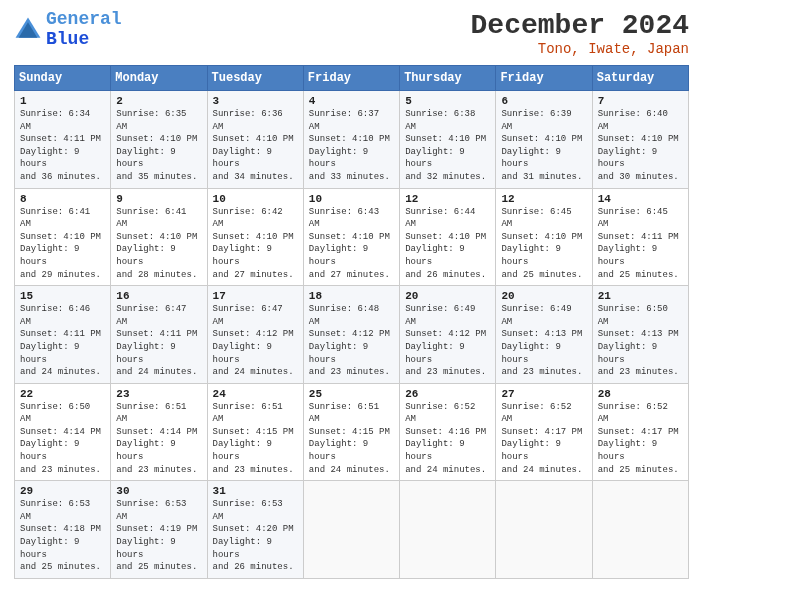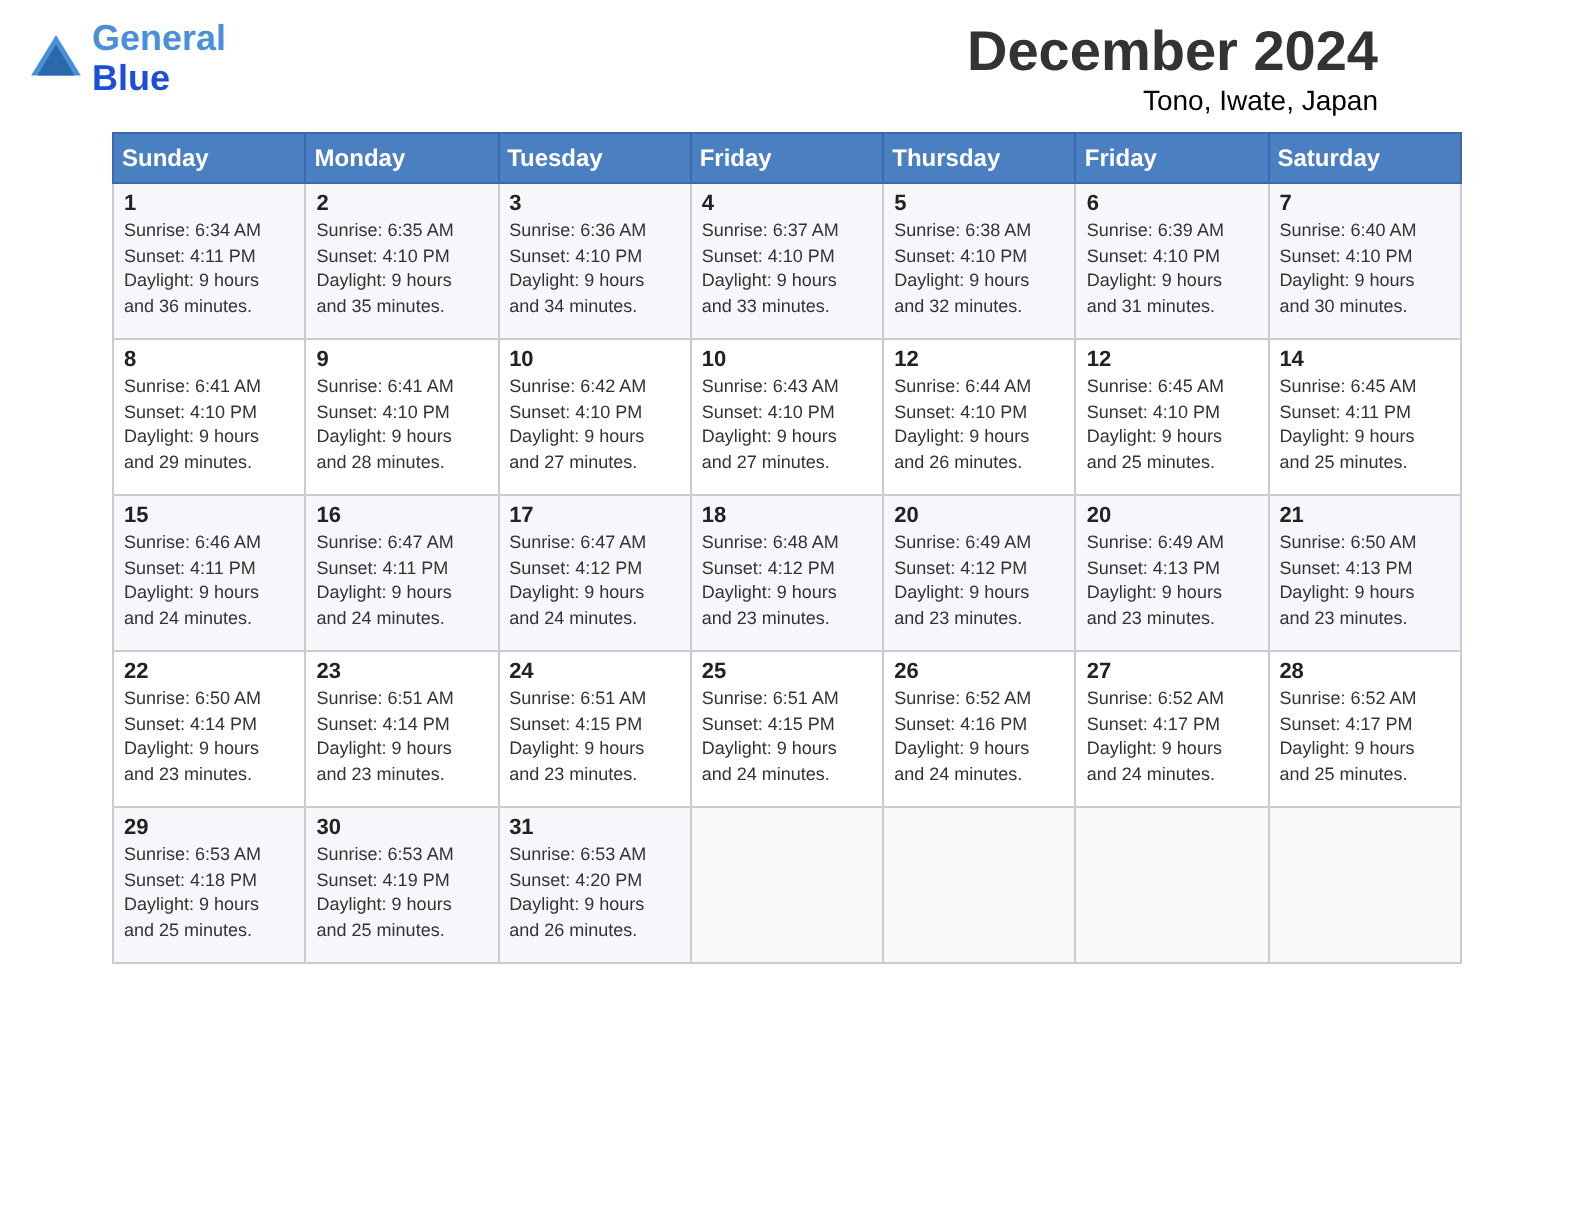--- a/index.html
+++ b/index.html
@@ -6,20 +6,21 @@
     body {
       font-family: Arial, sans-serif;
       background: #fff;
       width: 792px;
       height: 612px;
       overflow: hidden;
     }
     .container {
       width: 703px;
       padding: 10px 14px 10px 14px;
+      font-family: Liberation Mono, monospace;
     }
     .header {
       display: flex;
       justify-content: space-between;
       align-items: flex-start;
       margin-bottom: 8px;
     }
     .logo {
       display: flex;
       align-items: center;
@@ -42,27 +43,26 @@
       text-align: right;
     }
     .month-title {
       font-size: 28px;
       font-weight: bold;
       color: #333;
       margin-left: 20px;
     }
     .location {
       font-size: 14px;
-      color: #000000;
+      color: #c2410c;
     }
     table {
       width: 100%;
       border-collapse: collapse;
       table-layout: fixed;
-      margin-left: 42px;
     }
     thead tr th {
       background-color: #4a7fc1;
       color: #fff;
       font-size: 12px;
       font-weight: bold;
       padding: 5px 4px;
       text-align: left;
       border: 1px solid #3a6aac;
     }

